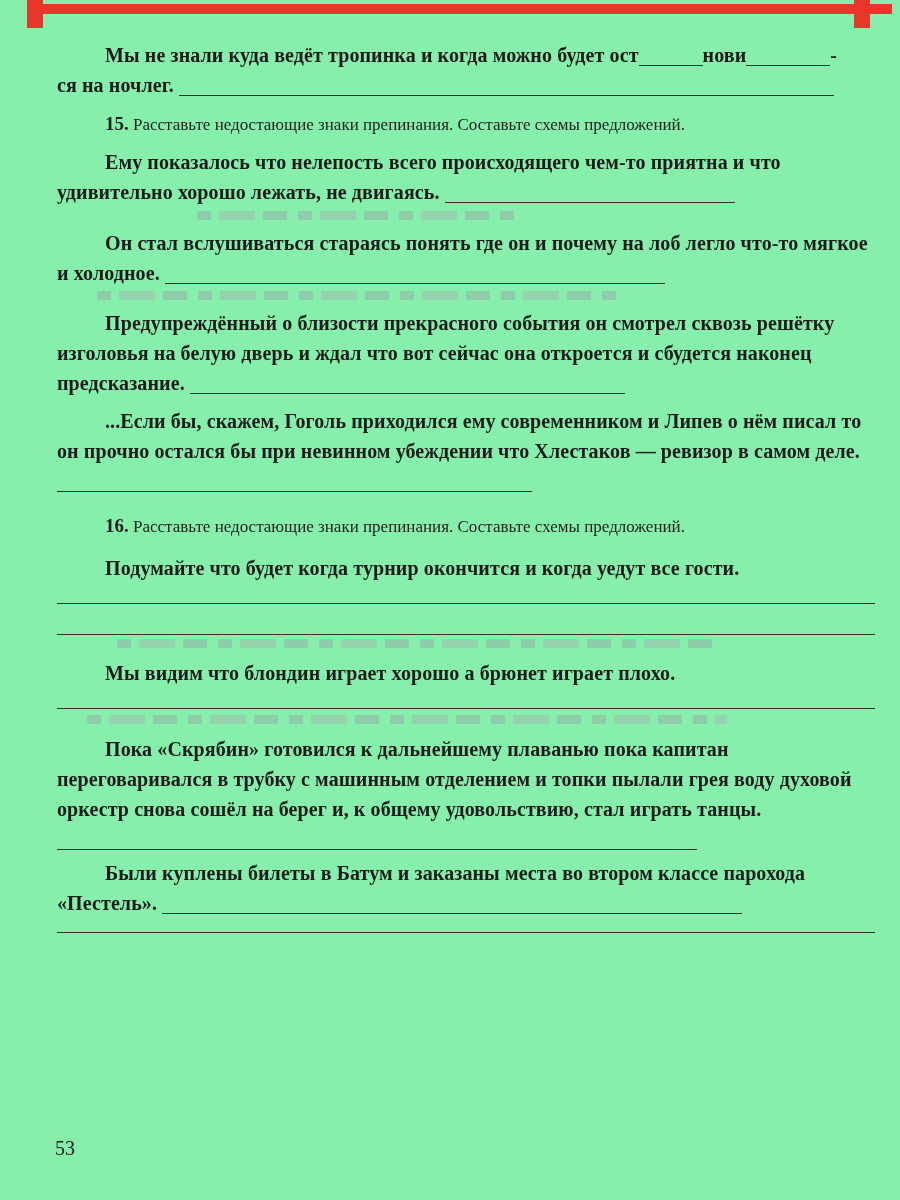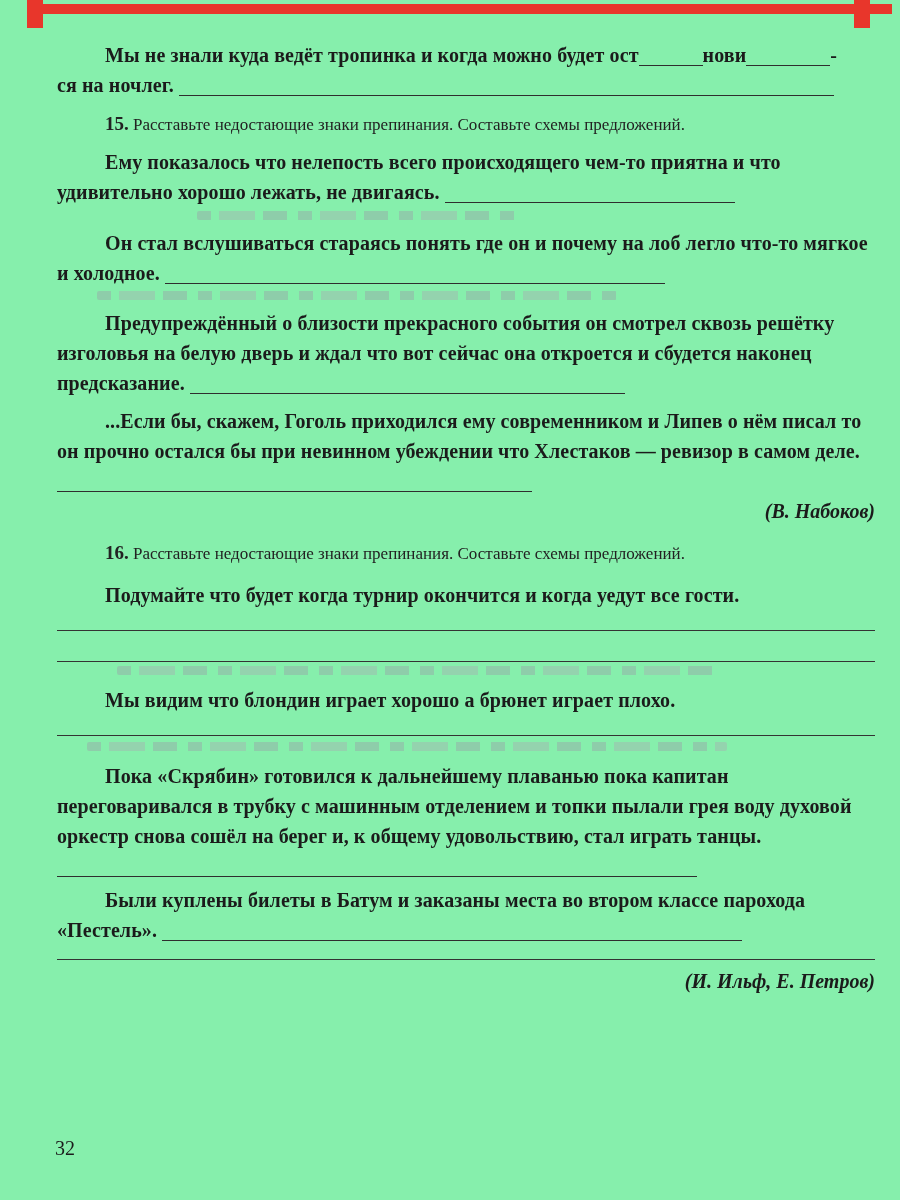--- a/index.html
+++ b/index.html
@@ -73,21 +73,20 @@
     <p class="sent" style="margin-bottom:8px">
       <span>Предупреждённый о близости прекрасного события он смотрел сквозь решётку изголовья на белую дверь и ждал что вот сейчас она откроется и сбудется наконец предсказание.</span>
       <span class="tail" style="width:435px"></span>
     </p>
 
     <p class="sent" style="margin-bottom:2px">
       <span>...Если бы, скажем, Гоголь приходился ему современником и Липев о нём писал то он прочно остался бы при невинном убеждении что Хлестаков — ревизор в самом деле.</span>
       <span class="tail" style="width:475px"></span>
     </p>
 
-    <p class="attr">(В. Набоков)</p>
 
     <p class="instr" style="margin-top:18px;margin-bottom:14px">
       <span class="exnum">16.</span>
       <span>Расставьте недостающие знаки препинания. Составьте схемы предложений.</span>
     </p>
 
     <p class="sent" style="margin-bottom:0">
       <span>Подумайте что будет когда турнир окончится и когда уедут все гости.</span>
     </p>
     <div class="rule" style="margin-top:20px"></div>
@@ -106,19 +105,18 @@
     </p>
 
 
     <p class="sent" style="margin-top:4px;margin-bottom:2px">
       <span>Были куплены билеты в Батум и заказаны места во втором классе парохода «Пестель».</span>
       <span class="tail" style="width:580px"></span>
     </p>
 
     <div class="rule" style="margin-top:14px"></div>
 
-    <p class="attr" style="margin-top:10px">(И. Ильф, Е. Петров)</p>
 
   </main>
 
-  <div class="pagenum">32</div>
+  <div class="pagenum">53</div>
 
 </div>
 
 </body></html>

